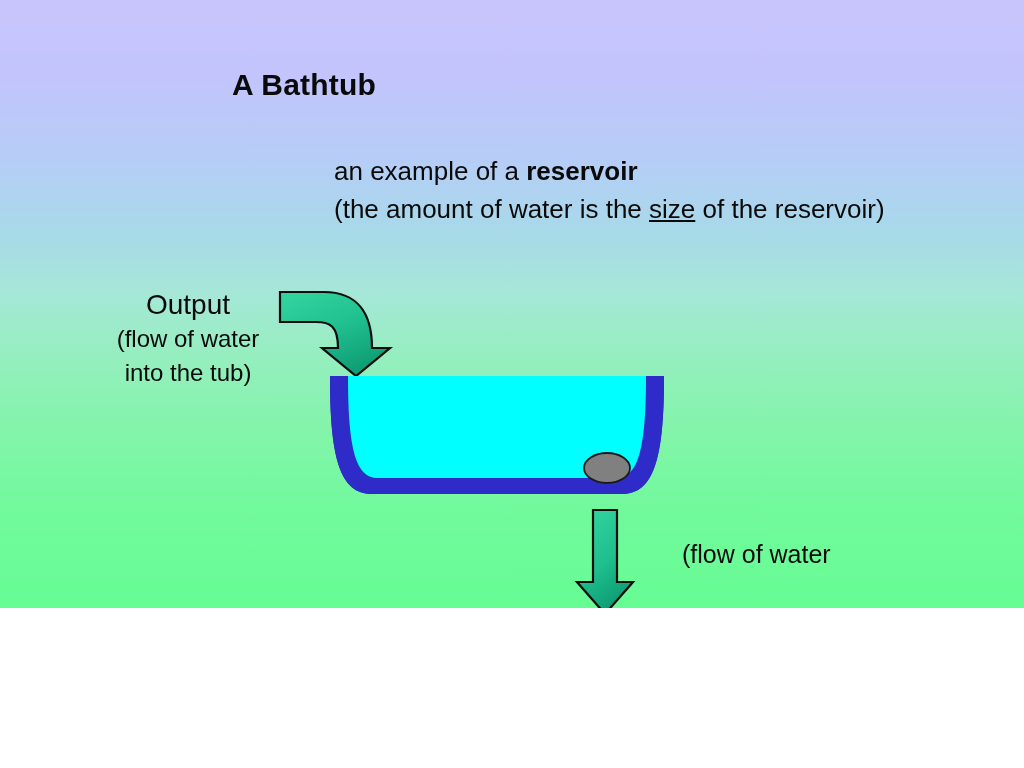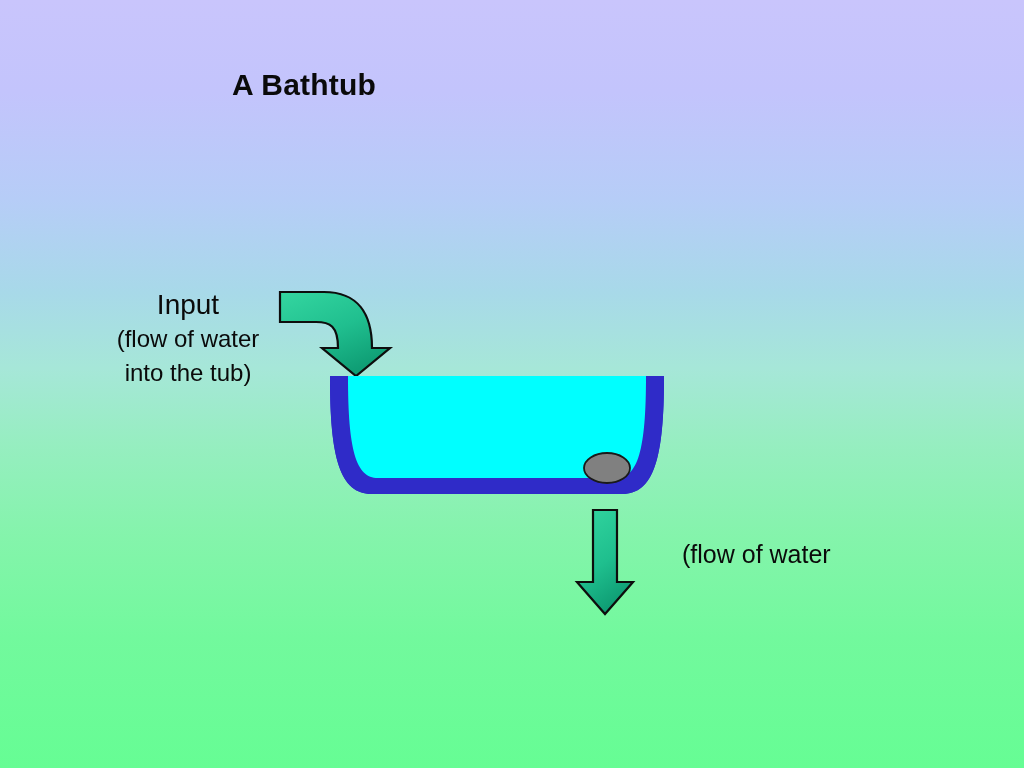--- a/index.html
+++ b/index.html
@@ -10,21 +10,21 @@
   body {
     width: 1024px;
     height: 768px;
     overflow: hidden;
     font-family: "Liberation Sans", sans-serif;
   }
 
   #slide {
     position: relative;
     width: 1024px;
-    height: 768px;
+    height: 608px;
     background: linear-gradient(to bottom,
         #c9c5fc 0%,
         #c3c4fc 12%,
         #b6cdf7 26%,
         #a8d9e9 38%,
         #a6e7d8 48%,
         #96eec0 58%,
         #84f4ab 70%,
         #72f99d 83%,
         #66fd94 100%);
@@ -85,23 +85,27 @@
   #tub          { left: 322px; top: 372px; }
   #down-arrow   { left: 572px; top: 506px; }
 </style>
 </head>
 <body>
 
 <div id="slide">
 
   <div class="title">A Bathtub</div>
 
+  <div class="subtitle">
+    <div><span>an example of a </span><span class="bold">reservoir</span></div>
+    <div><span>(the amount of water is the </span><span class="underline">size</span><span> of the reservoir)</span></div>
+  </div>
 
   <div class="input-label">
-    <div class="lead">Input</div>
+    <div class="lead">Output</div>
     <div class="sub">(flow of water</div>
     <div class="sub">into the tub)</div>
   </div>
 
   <div class="output-label">
     <div class="sub">(flow of water</div>
   </div>
 
   <svg class="shape" id="curved-arrow" width="130" height="92" viewBox="0 0 130 92">
     <defs>

